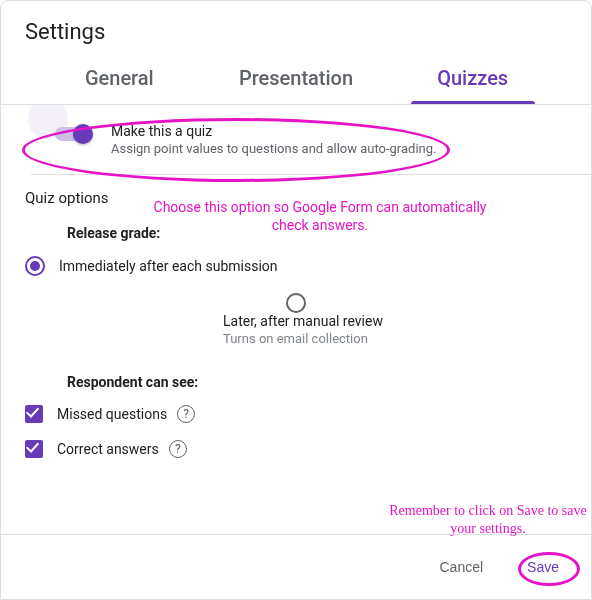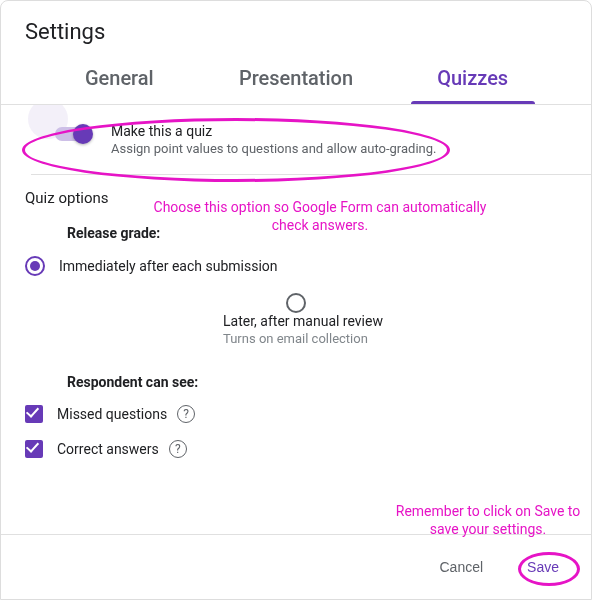--- a/index.html
+++ b/index.html
@@ -279,15 +279,15 @@
   <div class="footer">
     <button class="btn btn-cancel">Cancel</button>
     <button class="btn btn-save">Save</button>
   </div>
 </div>
 
 <div class="anno-ellipse" style="left:22px; top:118px; width:428px; height:64px;"></div>
 
 <div class="anno-text" style="left:135px; top:198px; width:370px;">Choose this option so Google Form can automatically check answers.</div>
 
-<div class="anno-text" style="left:388px; top:502px; width:200px;">Remember to click on Save to save your settings.</div>
+<div class="anno-text" style="left:388px; top:502px; width:200px;font-family:Liberation Serif, serif;">Remember to click on Save to save your settings.</div>
 
 <div class="anno-ellipse" style="left:518px; top:552px; width:62px; height:34px;"></div>
 
 </body></html>

